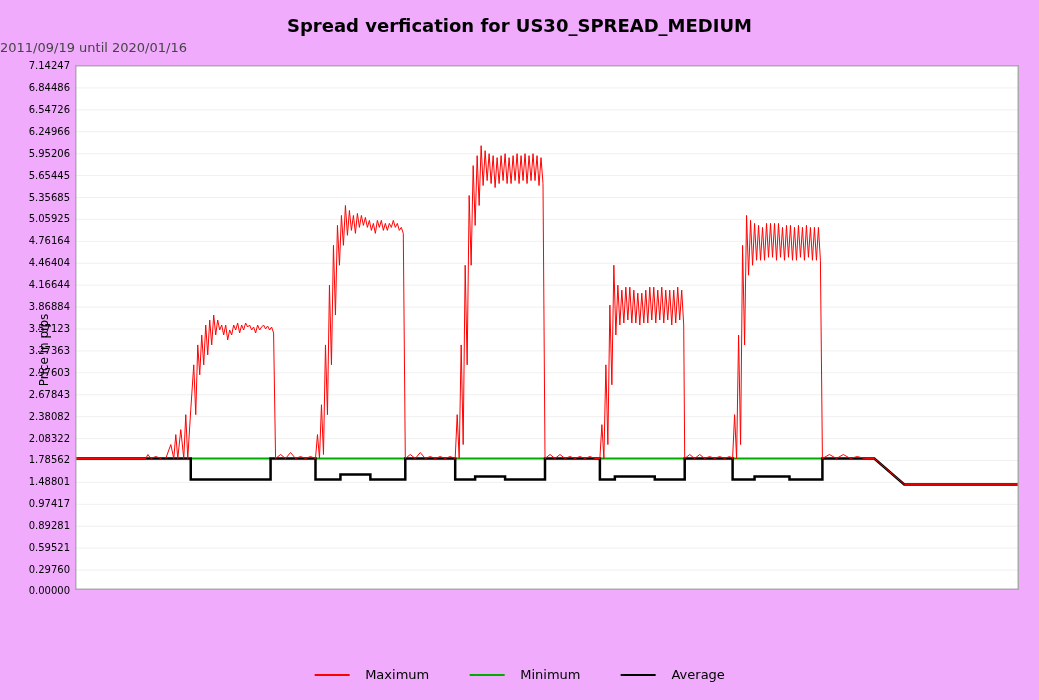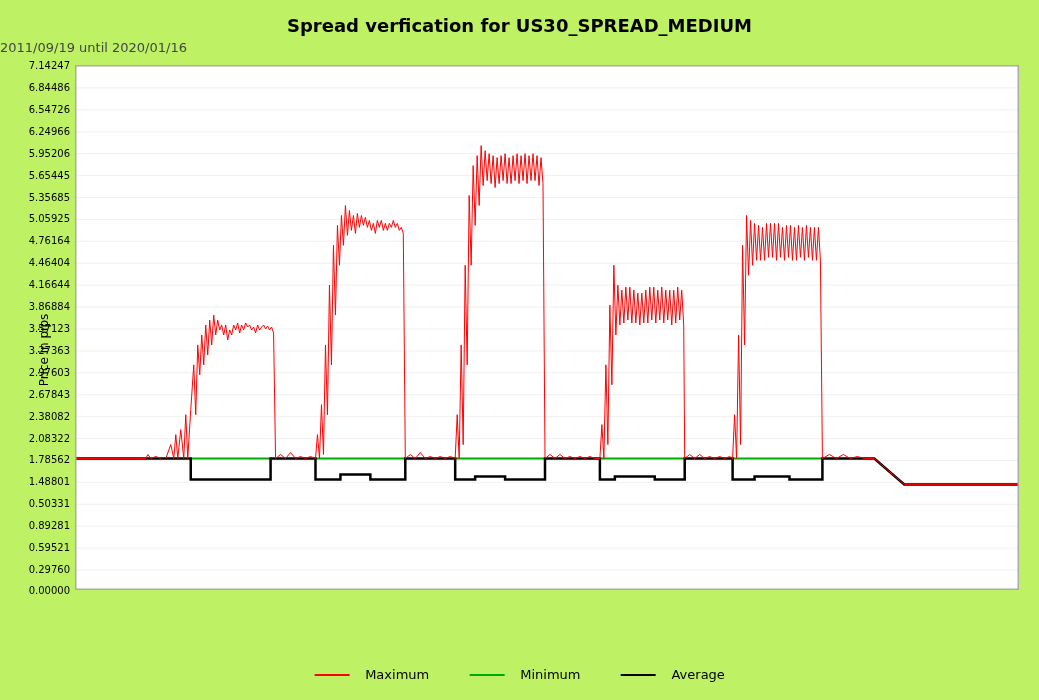--- a/index.html
+++ b/index.html
@@ -7,21 +7,21 @@
       background: #fff;
       font-family: 'DejaVu Sans', Arial, sans-serif;
       width: 1039px;
       height: 700px;
       overflow: hidden;
     }
     .chart-container {
       width: 1039px;
       height: 700px;
       position: relative;
-      background: #bef264;
+      background: #f0abfc;
     }
     .chart-title {
       text-align: center;
       font-size: 18px;
       font-weight: bold;
       padding-top: 15px;
       color: #000;
     }
     .chart-subtitle {
       text-align: left;
@@ -125,21 +125,21 @@
       <div class="y-tick" style="bottom: 58.2%;">4.16644</div>
       <div class="y-tick" style="bottom: 54.1%;">3.86884</div>
       <div class="y-tick" style="bottom: 49.9%;">3.57123</div>
       <div class="y-tick" style="bottom: 45.7%;">3.27363</div>
       <div class="y-tick" style="bottom: 41.5%;">2.97603</div>
       <div class="y-tick" style="bottom: 37.4%;">2.67843</div>
       <div class="y-tick" style="bottom: 33.2%;">2.38082</div>
       <div class="y-tick" style="bottom: 29%;">2.08322</div>
       <div class="y-tick" style="bottom: 24.9%;">1.78562</div>
       <div class="y-tick" style="bottom: 20.7%;">1.48801</div>
-      <div class="y-tick" style="bottom: 16.5%;">0.50331</div>
+      <div class="y-tick" style="bottom: 16.5%;">0.97417</div>
       <div class="y-tick" style="bottom: 12.3%;">0.89281</div>
       <div class="y-tick" style="bottom: 8.2%;">0.59521</div>
       <div class="y-tick" style="bottom: 4%;">0.29760</div>
       <div class="y-tick" style="bottom: 0%; padding-left: 20px;">0.00000</div>
     </div>
 
   <div class="chart-area">
     <svg class="chart-svg" viewBox="0 0 944 525" preserveAspectRatio="none" xmlns="http://www.w3.org/2000/svg">
 
       <g stroke="#e0e0e0" stroke-width="0.5">

